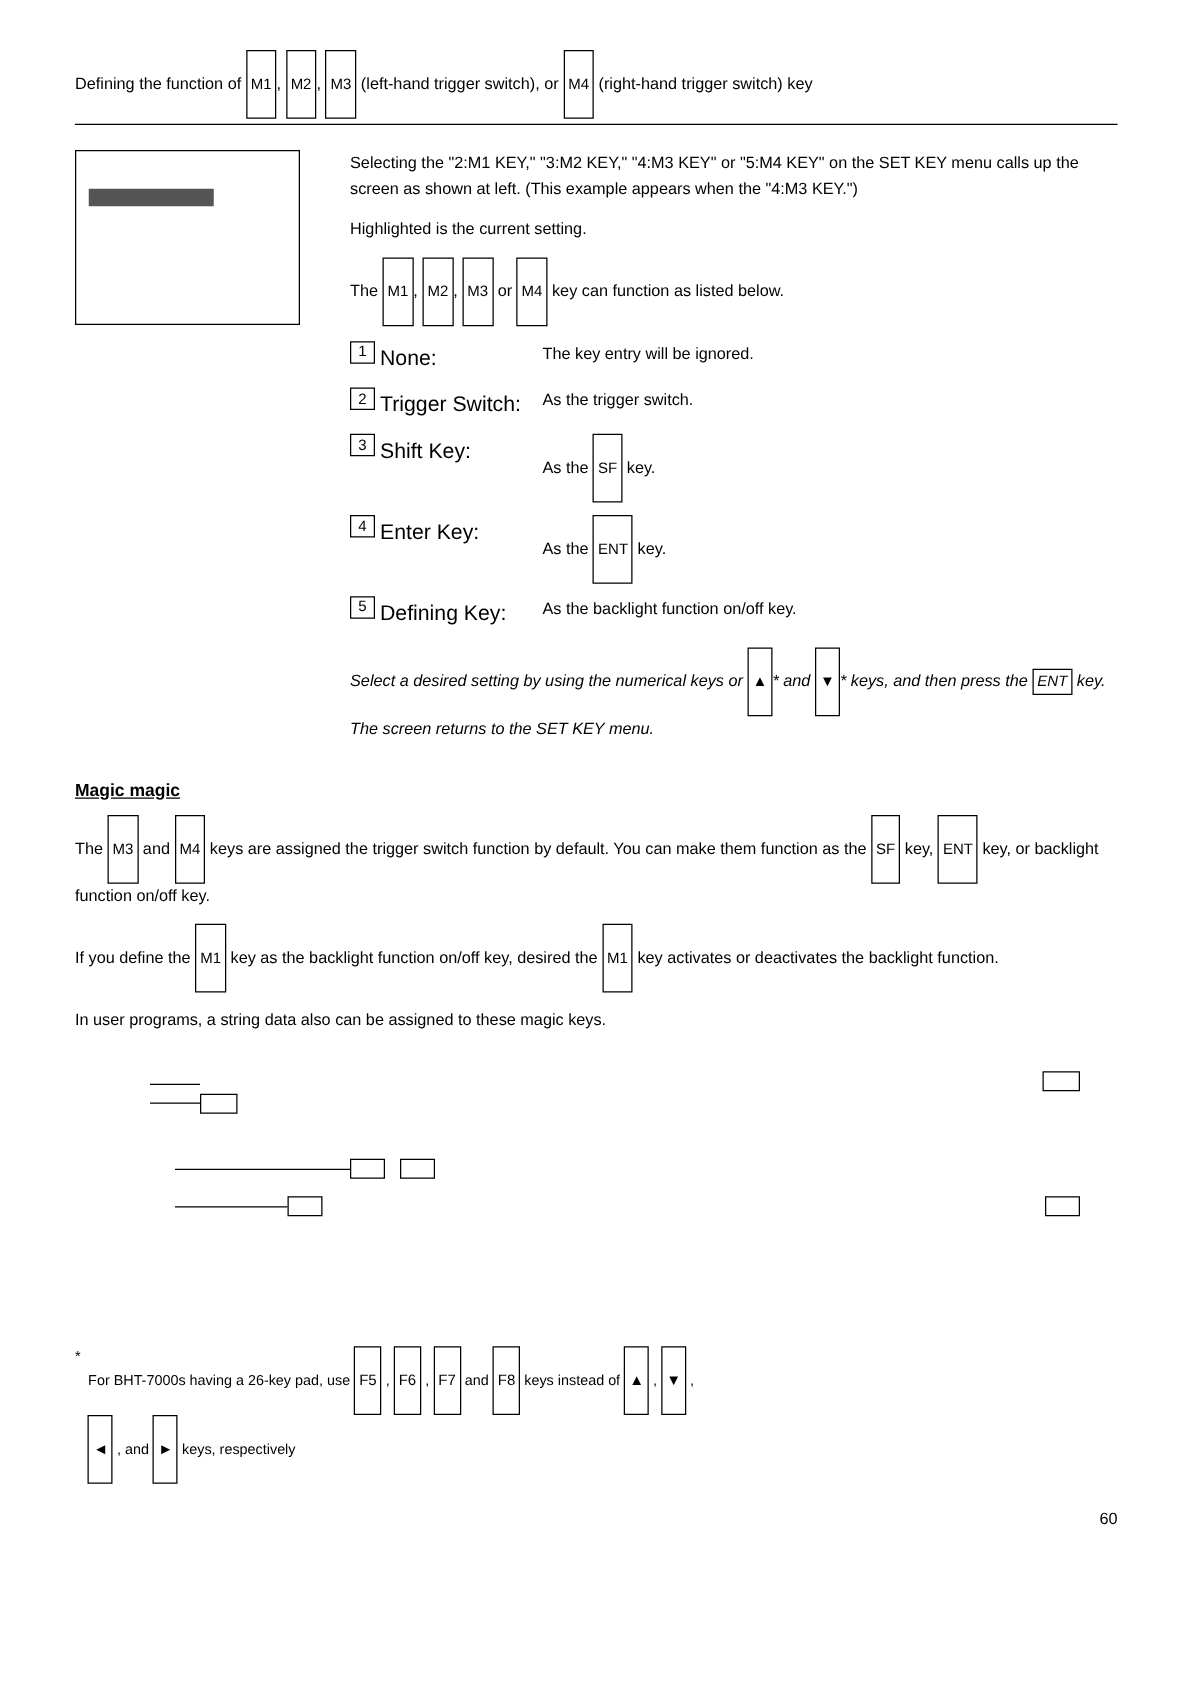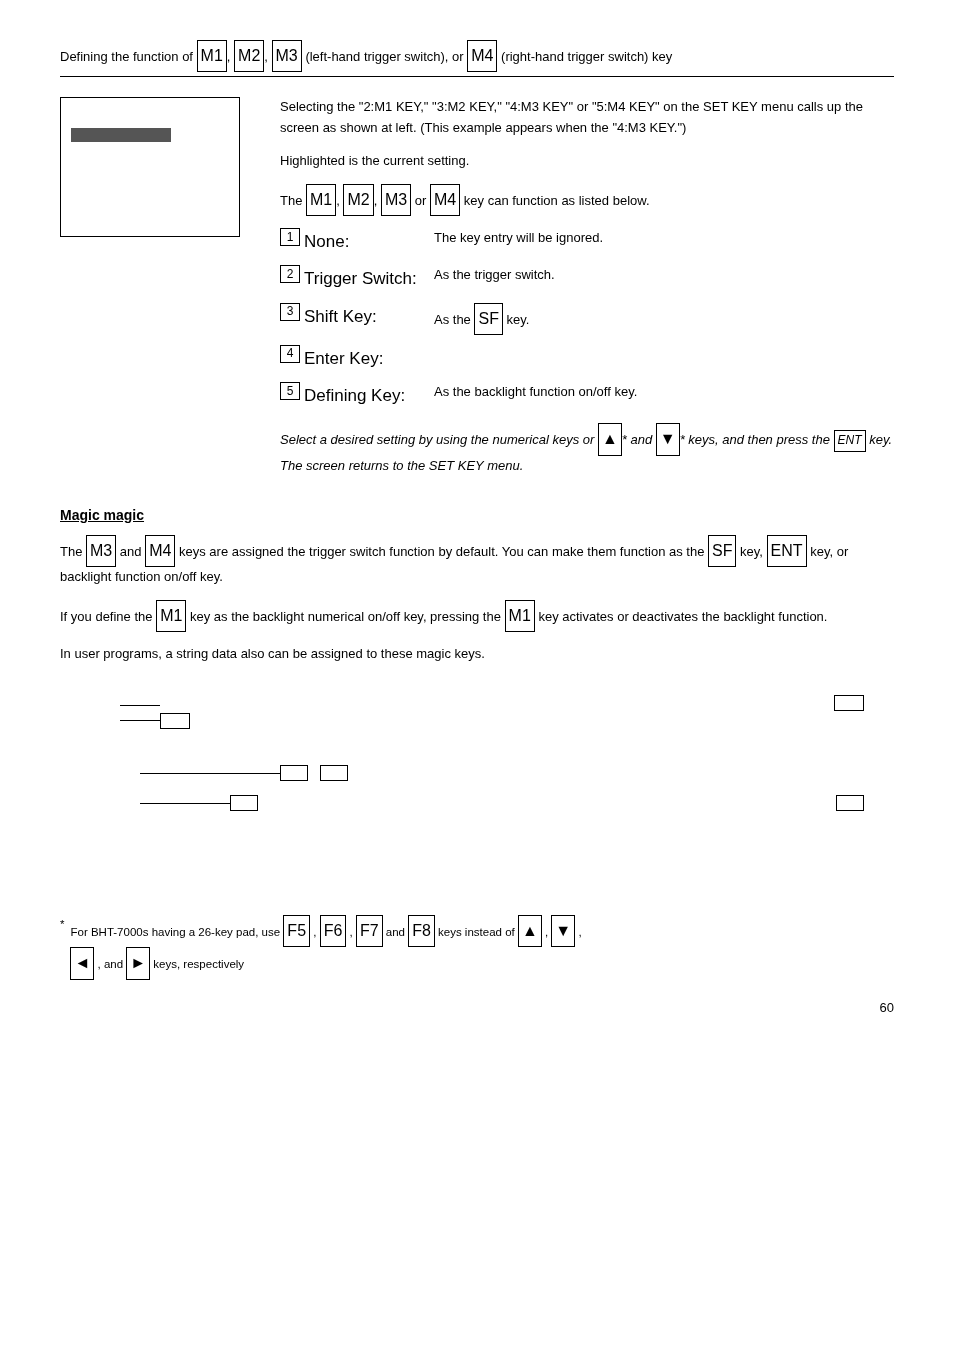--- a/index.html
+++ b/index.html
@@ -23,22 +23,22 @@
       font-size: 13px;
       line-height: 1.5;
       margin-bottom: 20px;
       border-bottom: 1px solid #000;
       padding-bottom: 4px;
     }
 
     .inline-key {
       display: inline-block;
       border: 1px solid #000;
-      padding: 4px 3px;
-      font-size: 16px;
+      padding: 18px 3px;
+      font-size: 12px;
       line-height: 1.4;
       min-width: 20px;
       text-align: center;
     }
 
     
     .two-col {
       display: flex;
       gap: 20px;
       margin-bottom: 30px;
@@ -233,20 +233,21 @@
 
         <div class="key-row">
           <span class="key-num">3</span>
           <span class="key-label">Shift Key:</span>
           <span class="key-desc">As the <span class="inline-key">SF</span> key.</span>
         </div>
 
         <div class="key-row">
           <span class="key-num">4</span>
           <span class="key-label">Enter Key:</span>
+          <span class="key-desc">As the <span class="inline-key">ENT</span> key.</span>
         </div>
 
         <div class="key-row">
           <span class="key-num">5</span>
           <span class="key-label">Defining Key:</span>
           <span class="key-desc">As the backlight function on/off key.</span>
         </div>
 
       </div>
 
@@ -257,21 +258,21 @@
   </div>
 
   <div class="magic-section">
     <div class="magic-title">Magic magic</div>
 
     <p>
       The <span class="inline-key">M3</span> and <span class="inline-key">M4</span><span> keys are assigned the trigger switch function by default.  You can make them function as the </span><span class="inline-key">SF</span><span> key, </span><span class="inline-key">ENT</span><span> key, or backlight function on/off key.</span>
     </p>
 
     <p>
-      <span>If you define the </span><span class="inline-key">M1</span><span> key as the backlight numerical on/off key, pressing the </span><span class="inline-key">M1</span><span> key activates or deactivates the backlight function.</span>
+      <span>If you define the </span><span class="inline-key">M1</span><span> key as the backlight function on/off key, desired the </span><span class="inline-key">M1</span><span> key activates or deactivates the backlight function.</span>
     </p>
 
     <p>In user programs, a string data also can be assigned to these magic keys.</p>
 
     <div class="diagram-area">
 
       <div class="diag-line" style="top:20px; left:60px; width:40px;"></div>
       <div class="diag-line" style="top:35px; left:60px; width:40px;"></div>
 
       <div class="diag-box" style="top:28px; left:100px; width:30px; height:16px;"></div>

